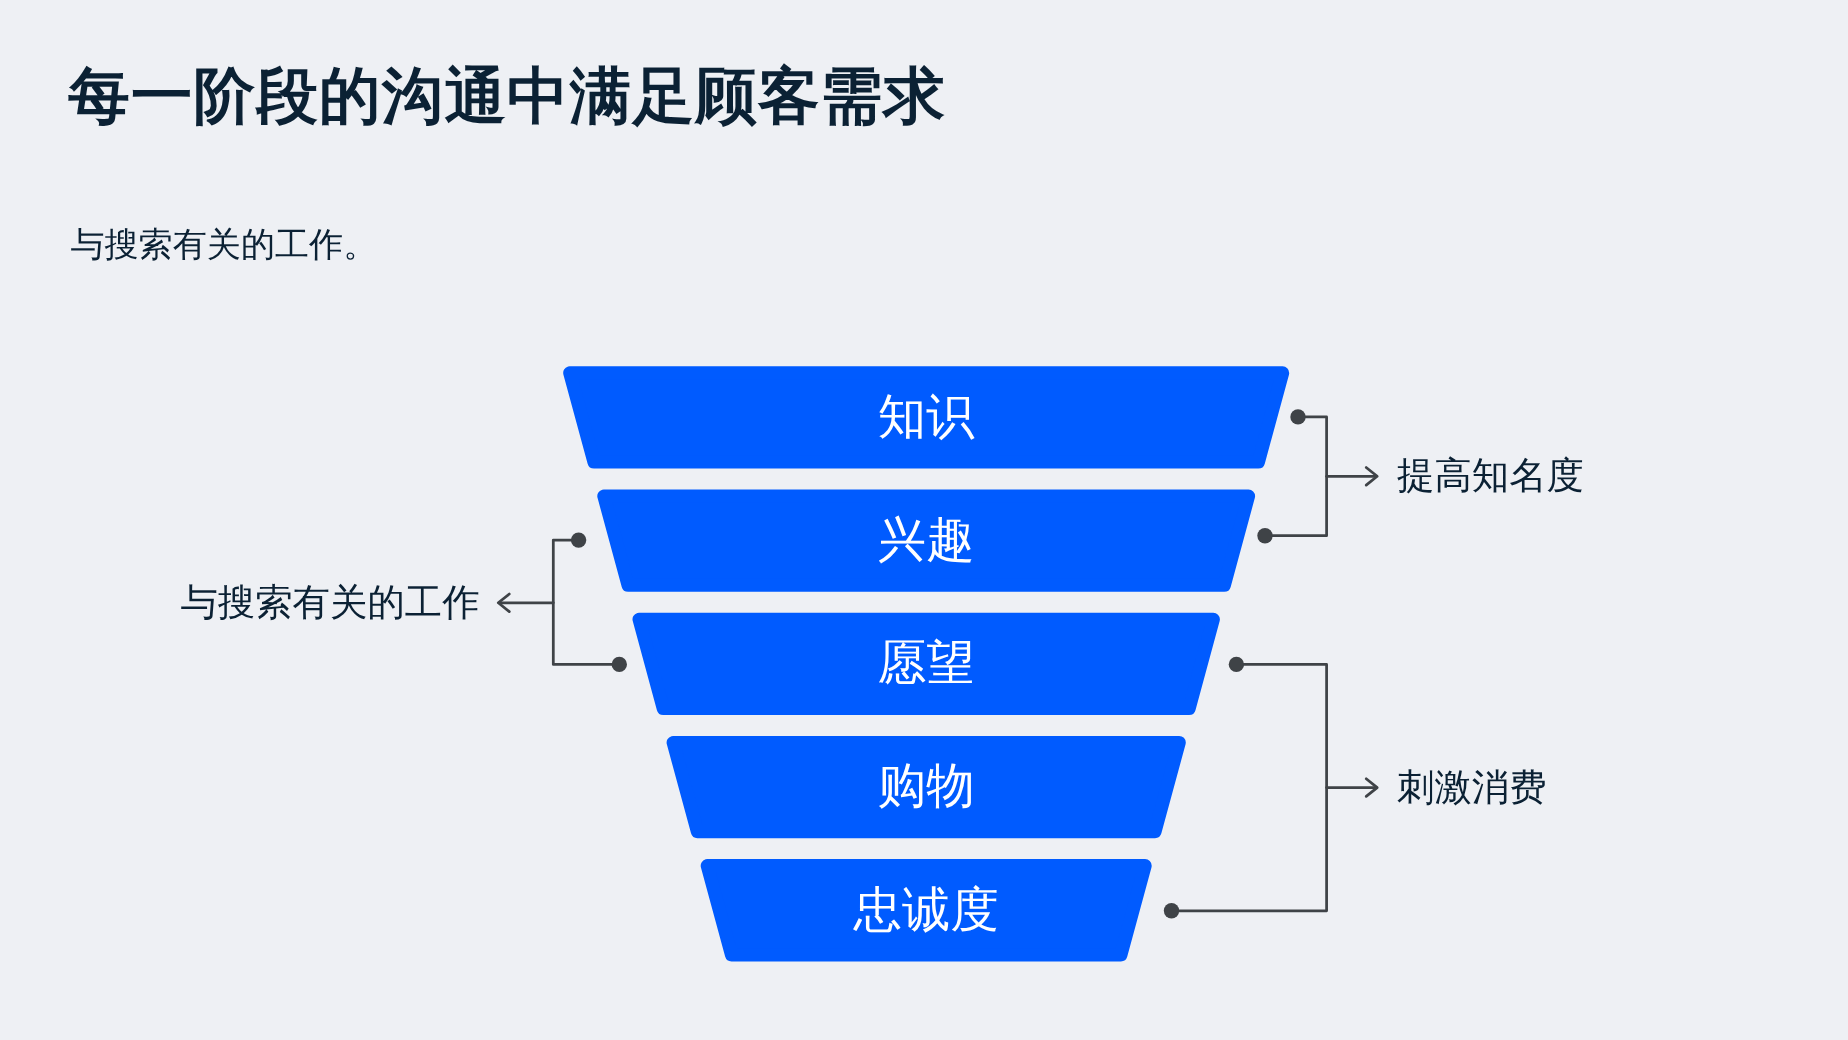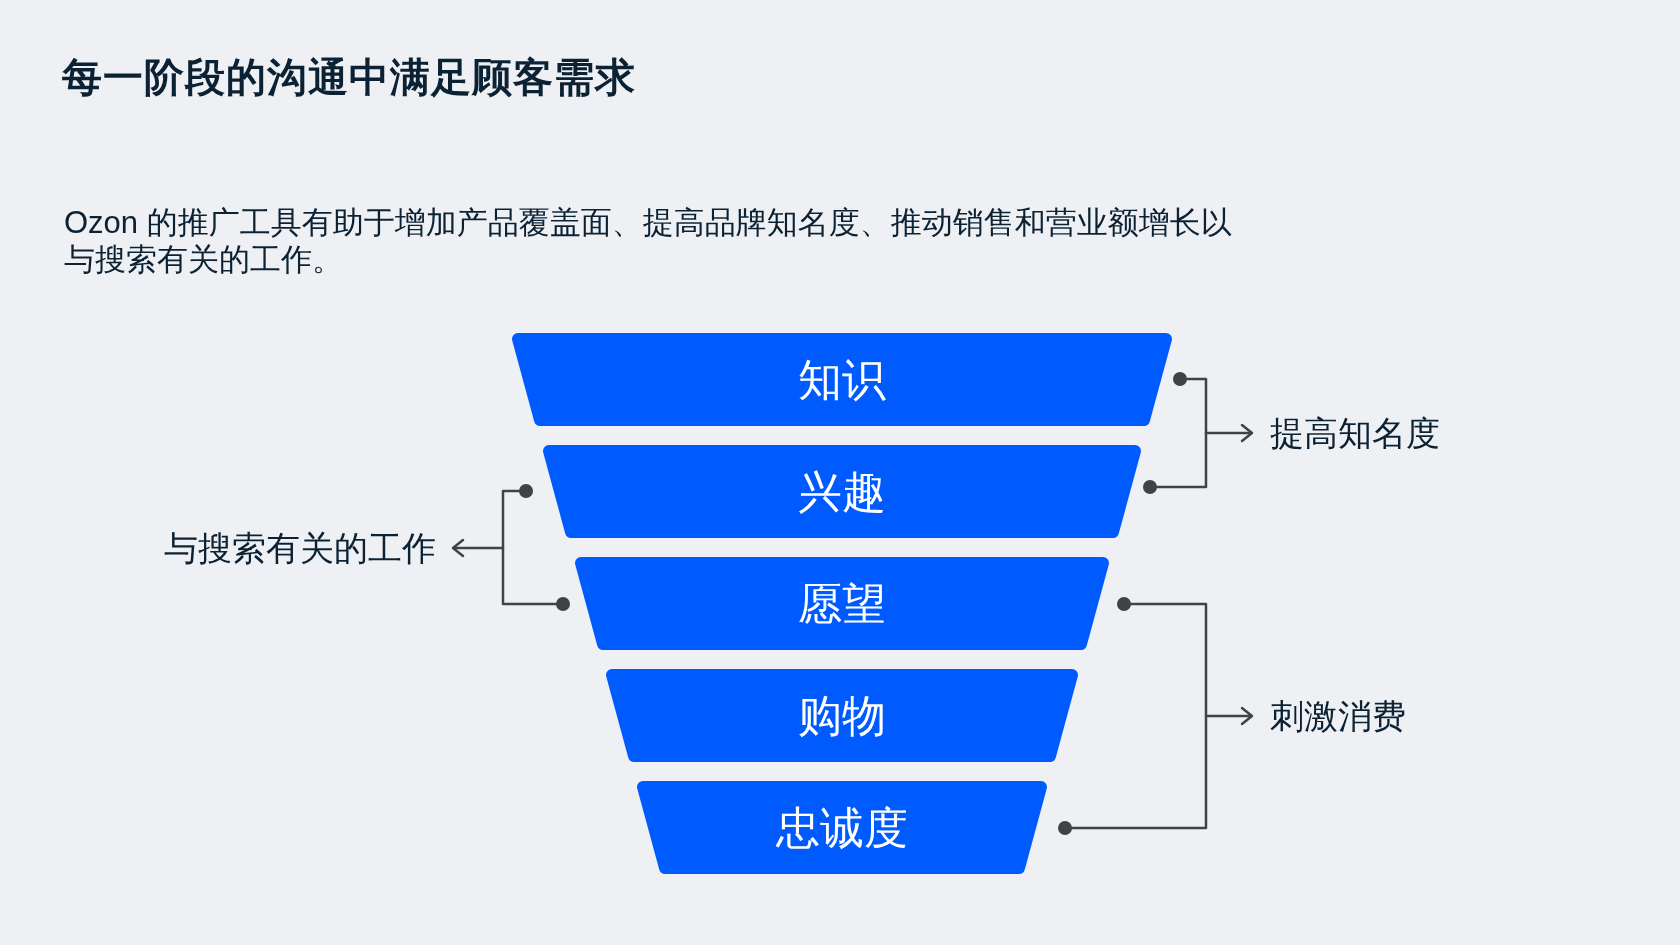--- a/index.html
+++ b/index.html
@@ -4,21 +4,21 @@
 <style>
   html,body{margin:0;padding:0;}
   body{
     width:1680px;height:945px;position:relative;overflow:hidden;
     background:var(--background,#eef0f4);
     font-family:"Liberation Sans", sans-serif;
     color:var(--text,#0b2134);
   }
   .slide-title{
     position:absolute;left:62px;top:52px;
-    font-size:40px;line-height:1.25;font-weight:600;
+    font-size:56px;line-height:1.25;font-weight:600;
     letter-spacing:1px;color:var(--text,#0b2134);
   }
   .slide-subtitle{
     position:absolute;left:64px;top:204px;
     font-size:31px;line-height:37px;font-weight:400;
     color:var(--text,#0b2134);
   }
   .diagram-svg{position:absolute;left:0;top:0;width:1680px;height:945px;}
   .funnel-shape{
     fill:var(--accent,#005bff);
@@ -42,21 +42,20 @@
     font-size:34px;font-weight:400;
     dominant-baseline:central;
   }
 </style>
 </head>
 <body style="--background: #eef0f4; --accent: #005bff; --text: #0b2134; --line: #3f4347; --funnel_label: #ffffff;">
 
 <div class="slide-title">每一阶段的沟通中满足顾客需求</div>
 
 <div class="slide-subtitle">
-  <div>Ozon 的推广工具有助于增加产品覆盖面、提高品牌知名度、推动销售和营业额增长以</div>
   <div>与搜索有关的工作。</div>
 </div>
 
 <svg class="diagram-svg" viewBox="0 0 1680 945" xmlns="http://www.w3.org/2000/svg">
 
   <polygon class="funnel-shape" points="518,339 1166,339 1144,420 540,420"></polygon>
   <polygon class="funnel-shape" points="549,451 1135,451 1113,532 571,532"></polygon>
   <polygon class="funnel-shape" points="581,563 1103,563 1081,644 603,644"></polygon>
   <polygon class="funnel-shape" points="612,675 1072,675 1050,756 634,756"></polygon>
   <polygon class="funnel-shape" points="643,787 1041,787 1019,868 665,868"></polygon>

